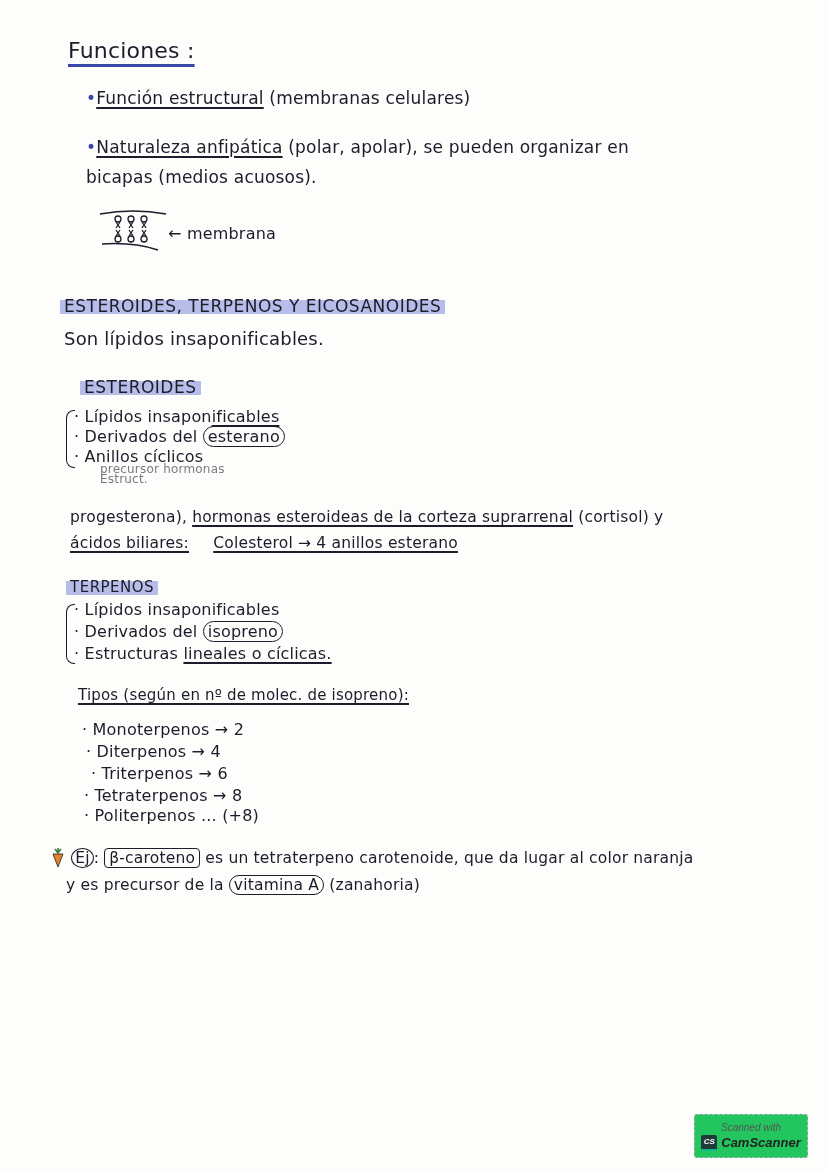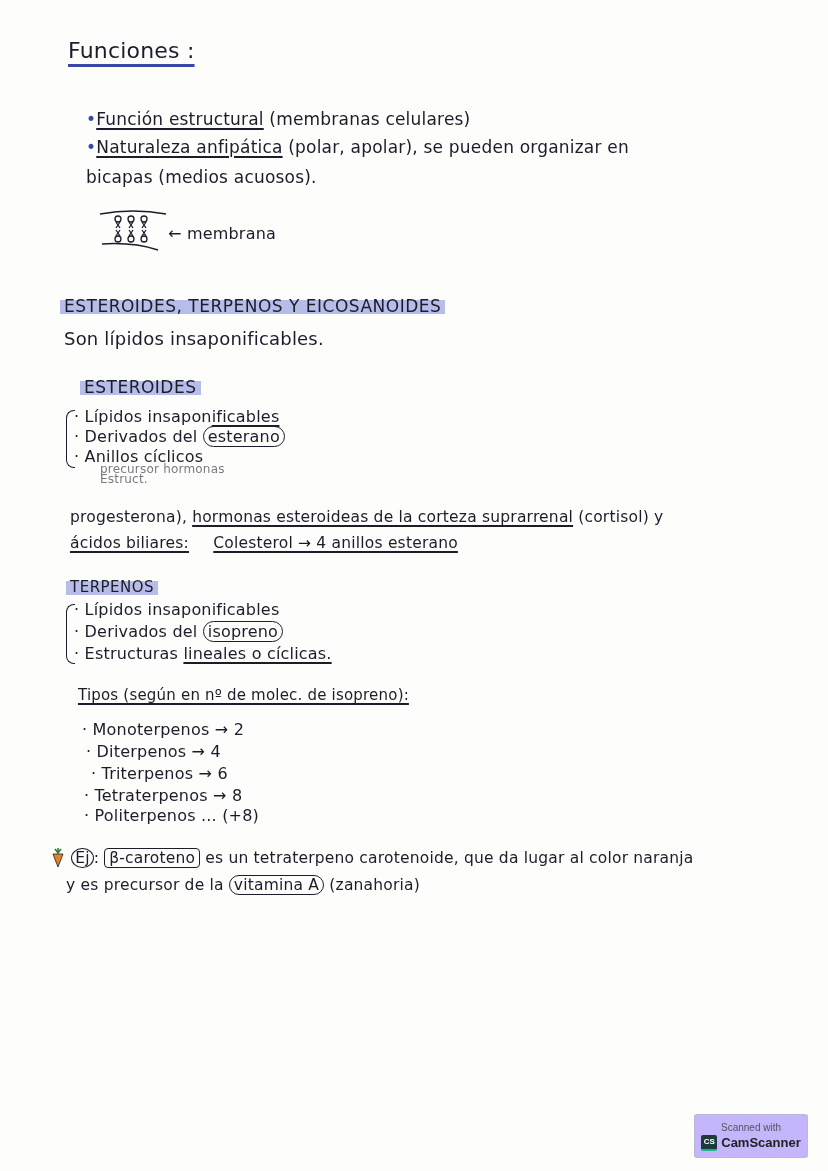--- a/index.html
+++ b/index.html
@@ -24,42 +24,42 @@
     }
     .caps { text-transform: none; letter-spacing: 0.5px; }
     .pencil { color: #7a7a85; font-size: 12px; }
     .brace {
       position: absolute; width: 8px; border: 1.5px solid #1c1c2a; border-right: none;
       border-radius: 8px 0 0 8px;
     }
     .membrane { position: absolute; left: 98px; top: 208px; width: 70px; height: 44px; }
     .cs-badge {
       position: absolute; left: 694px; top: 1114px; width: 112px; height: 42px;
-      border: 1px dashed #b9b9b9; border-radius: 3px; background: #c4b5fd;
-      display: flex; flex-direction: column; align-items: center; justify-content: center;
+      border: 1px dashed #b9b9b9; border-radius: 3px; background: #22c55e;
+      display: flex; flex-direction: column; align-items: center; justify-content: center; font-style: italic;
     }
     .cs-top { font-size: 10px; color: #555; font-family: "Liberation Sans", sans-serif; }
     .cs-row { display: flex; align-items: center; gap: 4px; margin-top: 2px; }
     .cs-logo {
       width: 16px; height: 14px; background: #1e3a3a; color: #fff; font-size: 8px;
       font-weight: bold; border-radius: 2px; display: flex; align-items: center;
       justify-content: center; border-bottom: 2px solid #14b88a;
       font-family: "Liberation Sans", sans-serif;
     }
     .cs-name { font-size: 13px; color: #222; font-weight: bold; font-family: "Liberation Sans", sans-serif; text-align: center; }
     .carrot { display: inline-block; vertical-align: middle; margin-right: 2px; }
   </style>
 </head>
 <body>
 
 <div class="page">
 
   <div class="line title" style="left:68px; top:38px;">Funciones :</div>
 
-  <div class="line" style="left:86px; top:88px;margin-top:21px;">
+  <div class="line" style="left:86px; top:88px;">
     <span style="color:#3b47a8">•</span><span class="u">Función estructural</span><span> (membranas celulares)</span>
   </div>
 
   <div class="line" style="left:86px; top:137px;">
     <span style="color:#3b47a8">•</span><span class="u">Naturaleza anfipática</span><span> (polar, apolar), se pueden organizar en</span>
   </div>
   <div class="line" style="left:86px; top:167px;">bicapas (medios acuosos).</div>
 
   <svg class="membrane" viewBox="0 0 70 44">
     <path d="M2 6 Q35 0 68 6" stroke="#1c1c2a" stroke-width="1.5" fill="none"></path>

